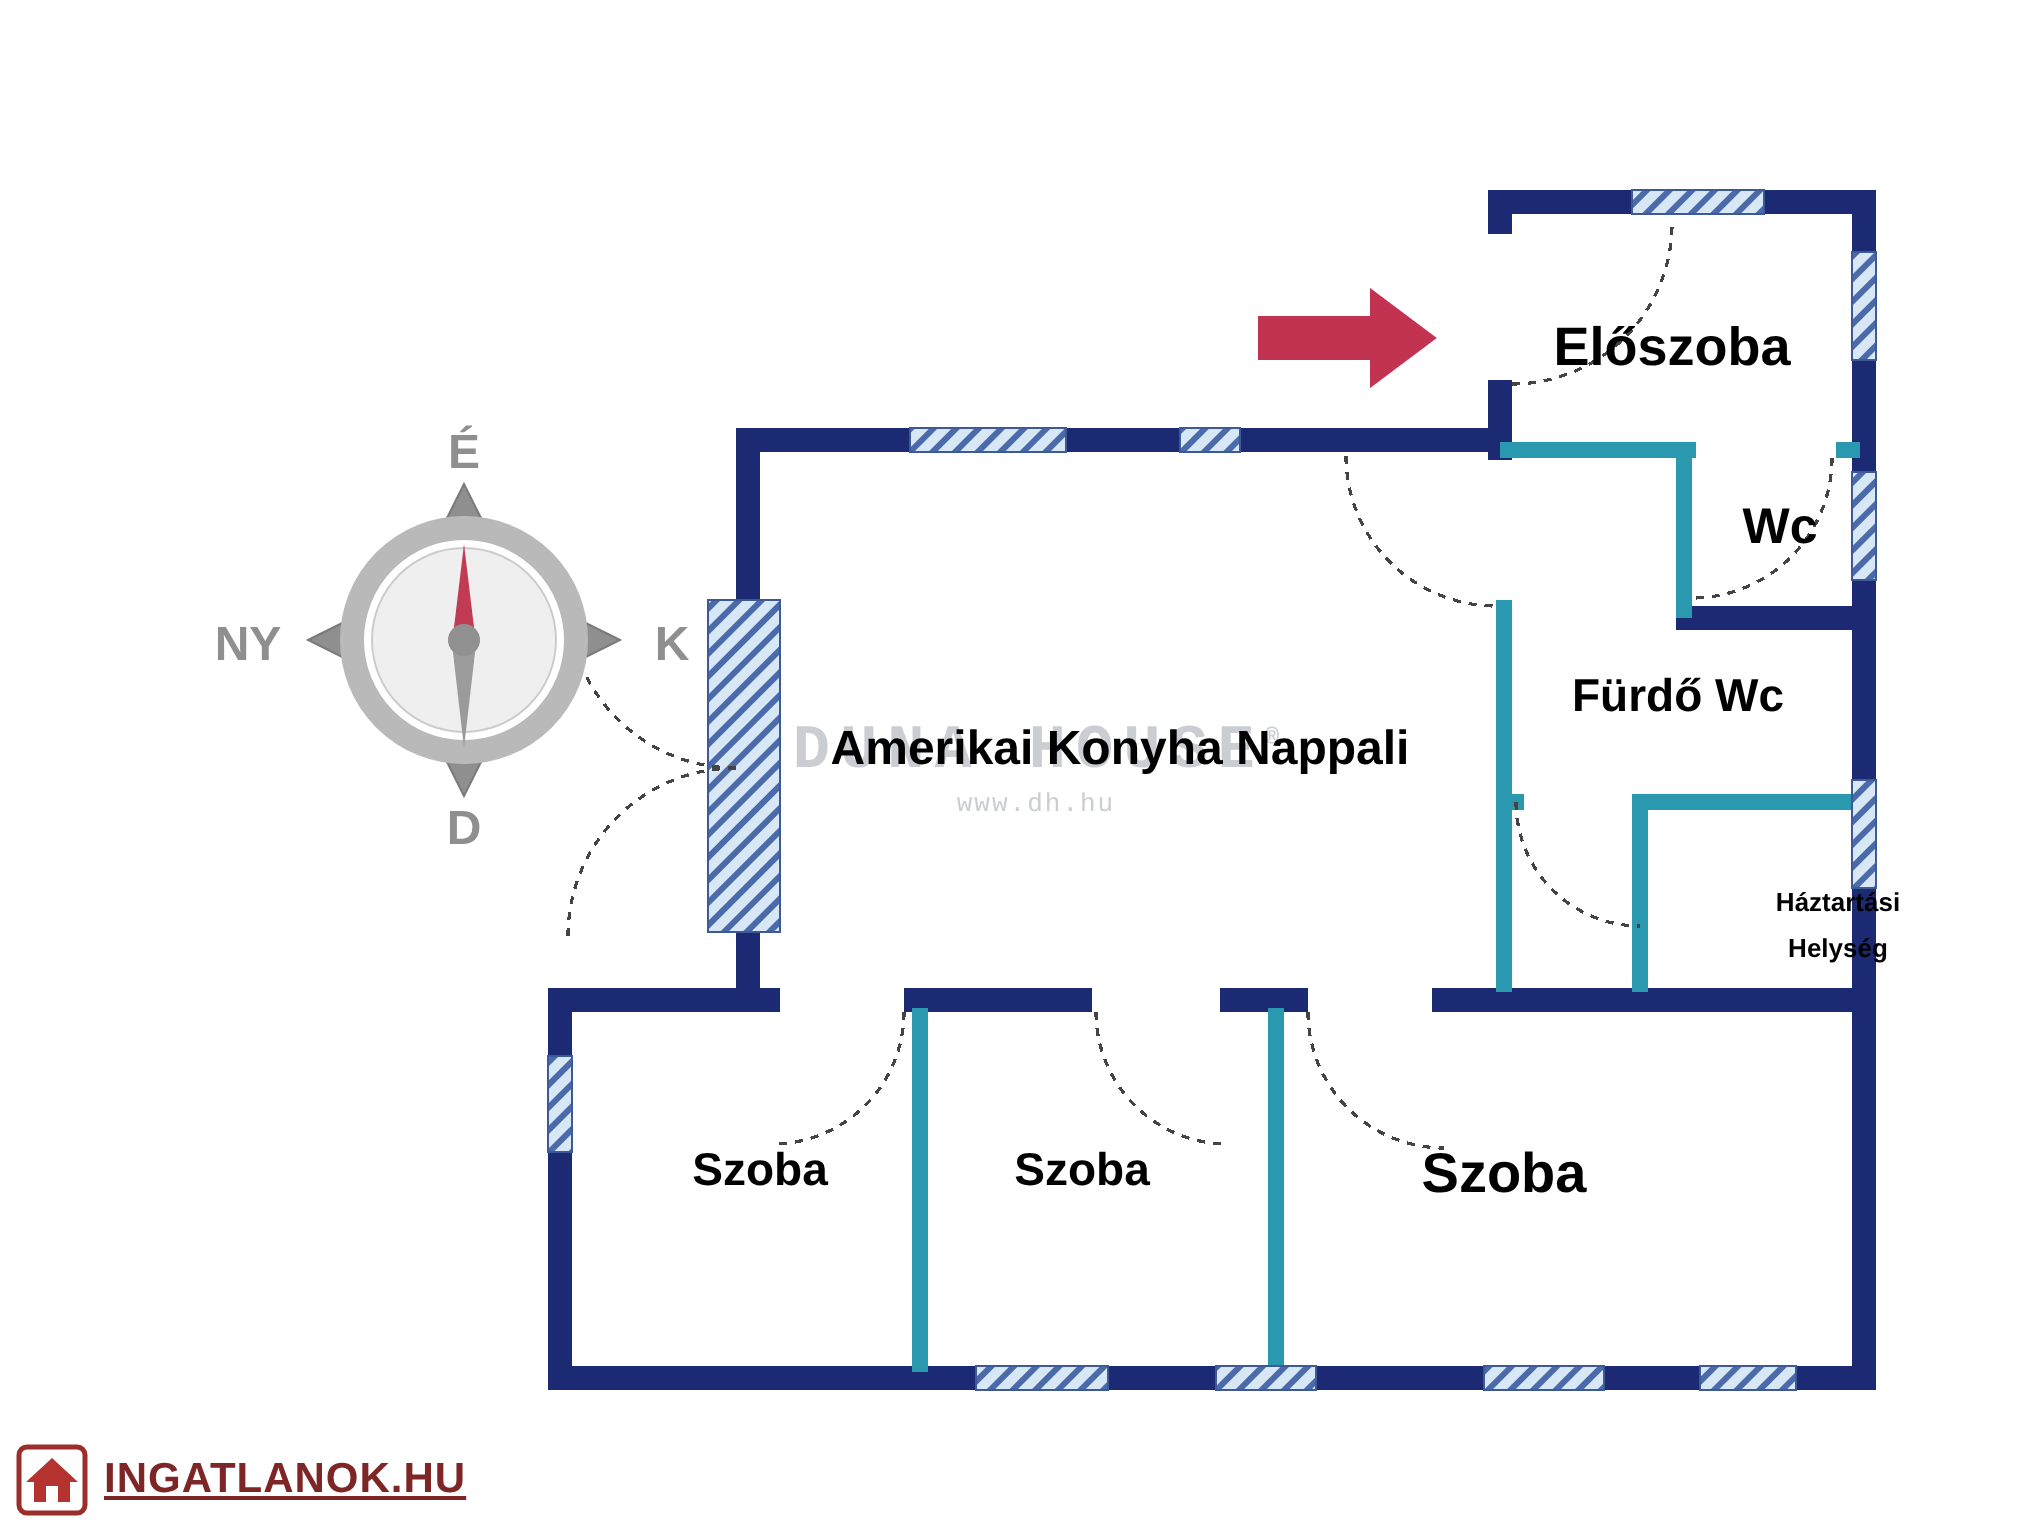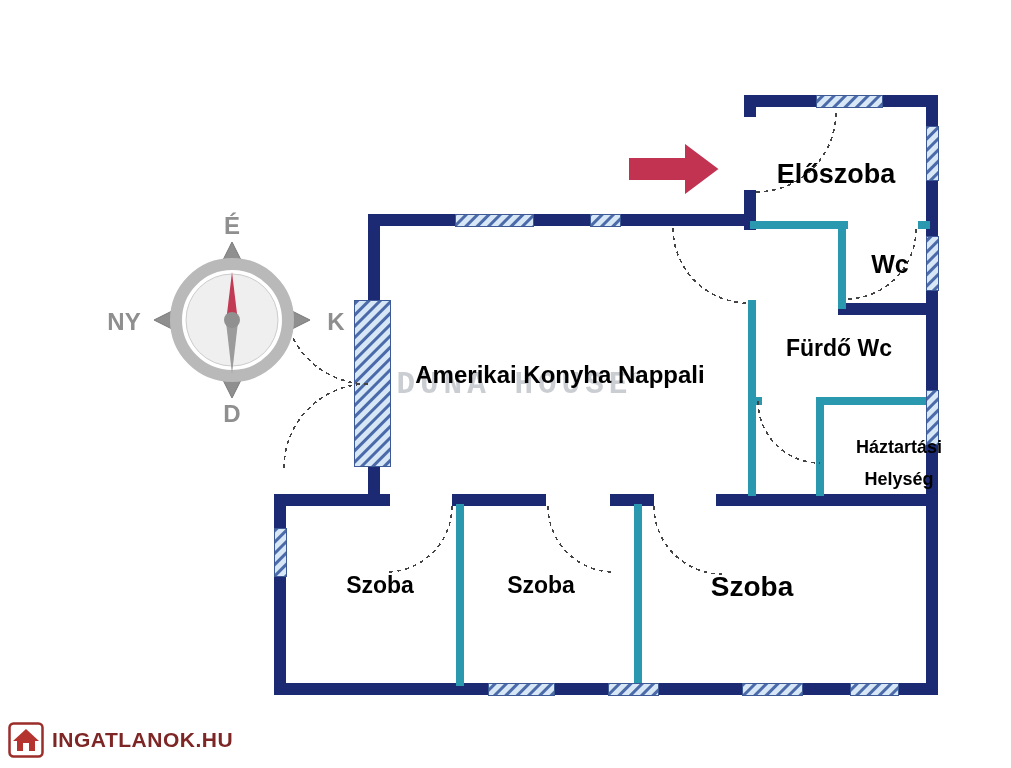--- a/index.html
+++ b/index.html
@@ -22,21 +22,21 @@
   .watermark {
     position:absolute; left:518px; top:384px; transform:translate(-50%,-50%);
     font-family:Liberation Mono, monospace; color:var(--watermark-gray,rgba(168,173,180,0.85));
     opacity:0.6; font-size:31px; letter-spacing:5px; z-index:5; text-align:center; font-weight:700;
   }
   .watermark sup { font-size:12px; letter-spacing:0; }
   .watermark .url { display:block; font-size:13px; letter-spacing:1px; margin-top:1px; font-weight:400; }
   .logo {
     position:absolute; left:8px; top:722px; display:flex; align-items:center; gap:8px; z-index:7;
   }
-  .logo-text { color:var(--logo-text,#7e2626); font-weight:700; font-size:21px; letter-spacing:0.5px; }
+  .logo-text { color:var(--logo-text,#7e2626); font-weight:700; font-size:21px; letter-spacing:0.5px;text-decoration:underline; }
 </style>
 </head>
 <body>
 
 <div class="stage">
 
   <svg class="plan" width="1011" height="768" viewBox="0 0 1011 768" shape-rendering="crispEdges">
     <defs>
       <pattern id="hatch" width="8" height="8" patternUnits="userSpaceOnUse" patternTransform="rotate(45)">
         <rect width="8" height="8" fill="#d7e7f6"></rect>
@@ -116,26 +116,27 @@
       <circle cx="232" cy="320" r="8" fill="#909090"></circle>
       <text class="compass-letter" x="232" y="234" text-anchor="middle">É</text>
       <text class="compass-letter" x="124" y="330" text-anchor="middle">NY</text>
       <text class="compass-letter" x="336" y="330" text-anchor="middle">K</text>
       <text class="compass-letter" x="232" y="422" text-anchor="middle">D</text>
     </g>
   </svg>
 
   <div class="watermark">
     <span>DUNA HOUSE</span><sup>®</sup>
+    <span class="url">www.dh.hu</span>
   </div>
 
   <div class="room-label" style="left:836px; top:174px; font-size:27px;">Előszoba</div>
   <div class="room-label" style="left:890px; top:264px; font-size:25px;text-align:center;">Wc</div>
   <div class="room-label" style="left:839px; top:348px; font-size:23px;">Fürdő Wc</div>
-  <div class="room-label two-line" style="left:899px; top:463px; font-size:18px;text-align:center;">
+  <div class="room-label two-line" style="left:919px; top:463px; font-size:13px;text-align:center;">
     <span style="display:block;">Háztartási</span>
     <span style="display:block;">Helység</span>
   </div>
   <div class="room-label" style="left:560px; top:375px; font-size:24px;">Amerikai Konyha Nappali</div>
   <div class="room-label" style="left:380px; top:585px; font-size:23px;">Szoba</div>
   <div class="room-label" style="left:541px; top:585px; font-size:23px;">Szoba</div>
   <div class="room-label" style="left:752px; top:587px; font-size:28px;">Szoba</div>
 
   <div class="logo">
     <svg width="36" height="36" viewBox="0 0 36 36">

